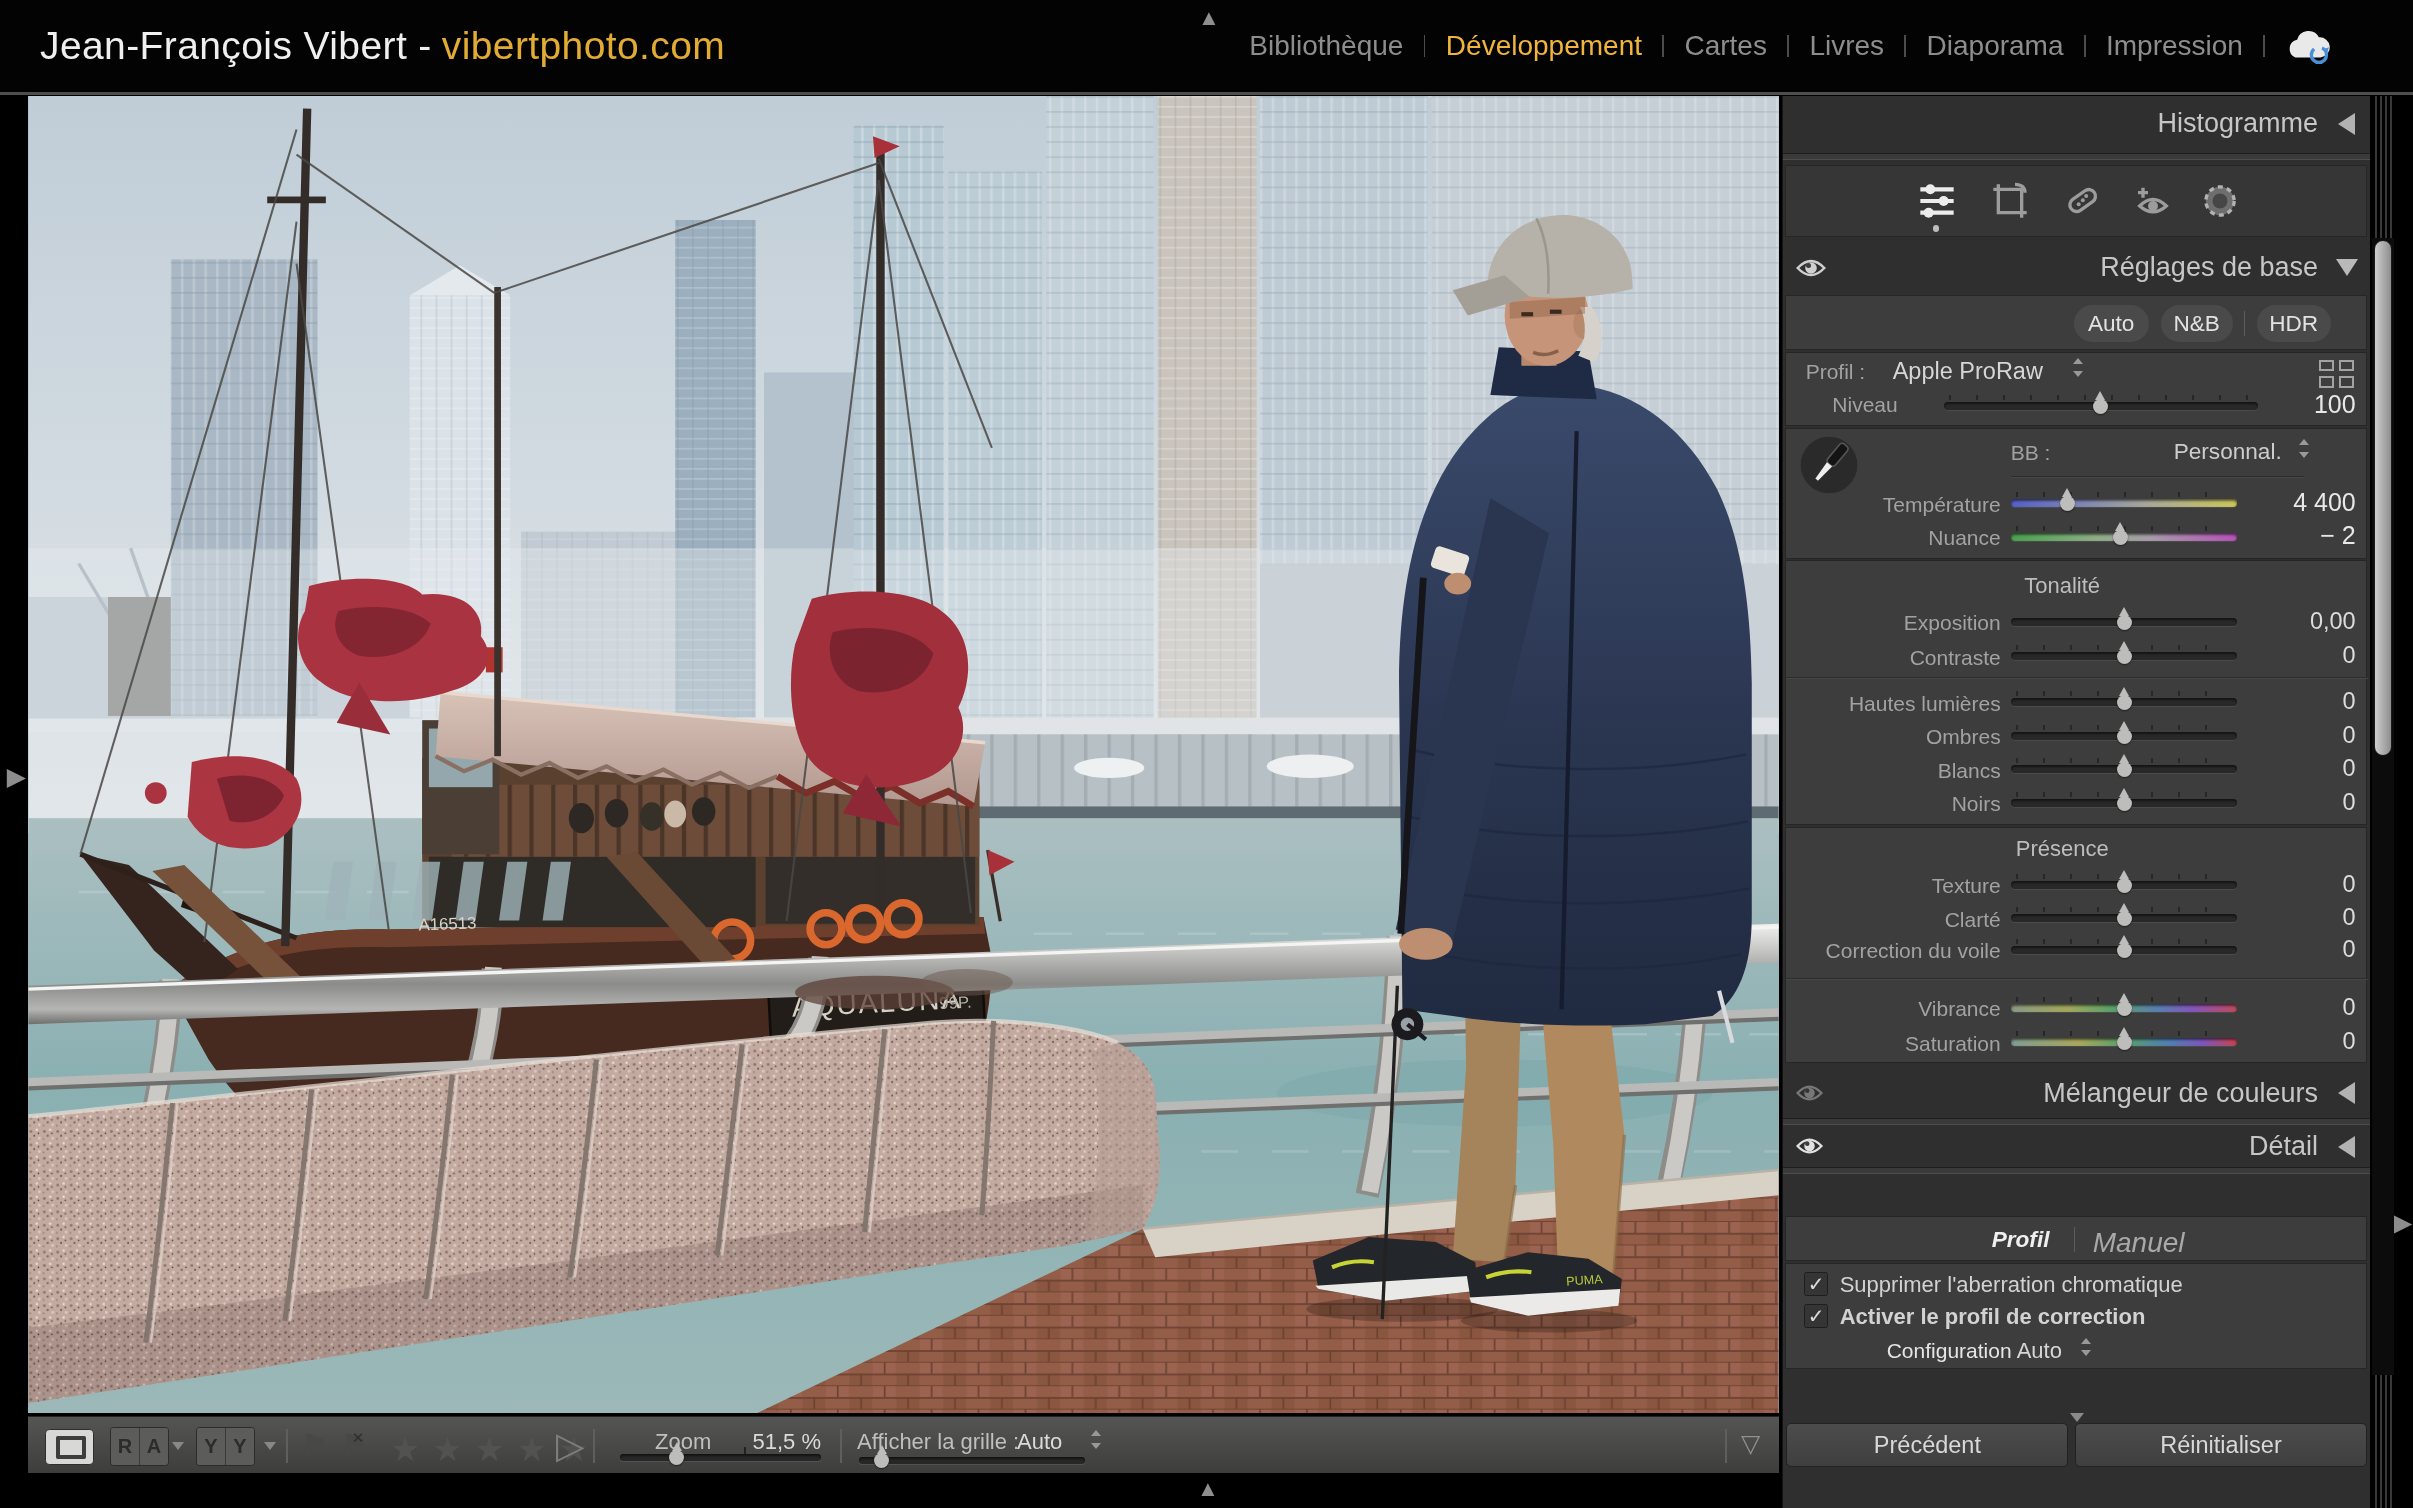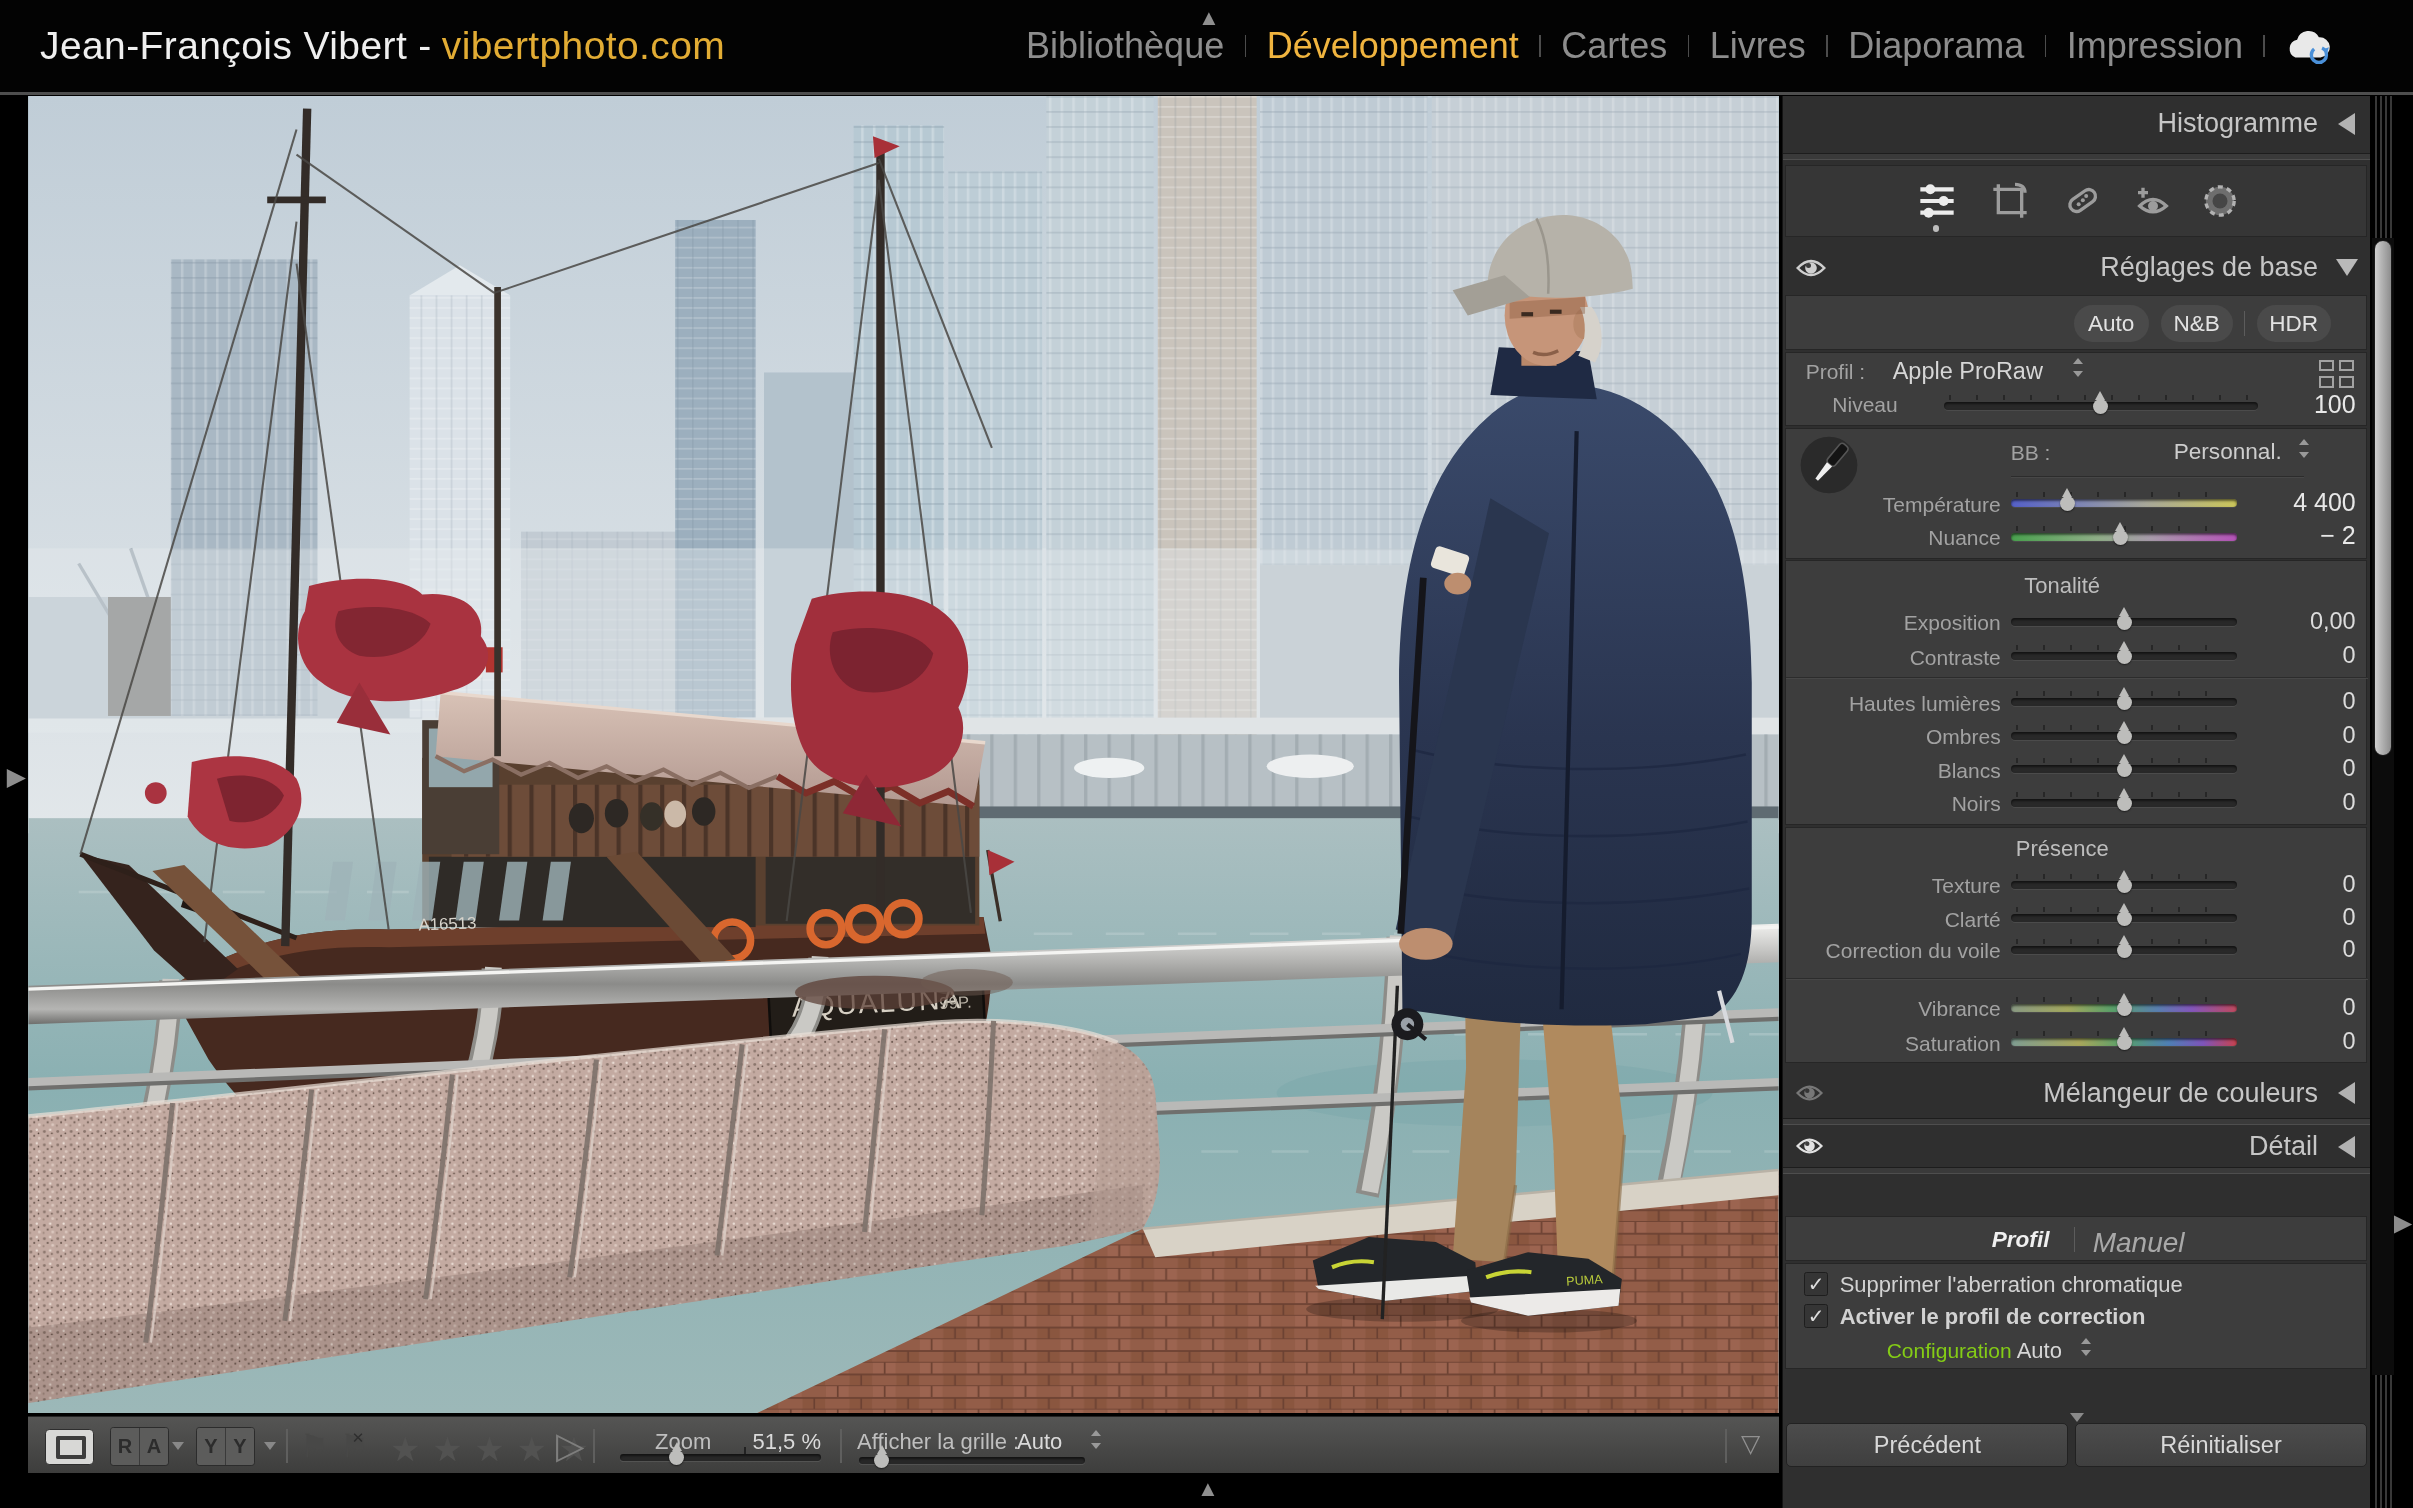--- a/index.html
+++ b/index.html
@@ -3,21 +3,21 @@
 <meta charset="utf-8">
 <style>
   html,body{margin:0;padding:0;width:2413px;height:1508px;overflow:hidden;background:#000;
     font-family:"Liberation Sans","DejaVu Sans",sans-serif;-webkit-font-smoothing:antialiased;}
   .abs{position:absolute;}
   
   #topbar{left:0;top:0;width:2413px;height:92px;background:#030303;}
   #identity{left:40px;top:0;height:92px;display:flex;align-items:center;font-size:39px;color:#efefef;letter-spacing:0.4px;}
   #identity .site{color:#e2ac34;margin-left:10px;}
   #modules{right:79px;top:0;height:92px;display:flex;align-items:center;}
-  .mod{font-size:36px;color:#8d8d8d;padding:0 3.4px;cursor:default;}
+  .mod{font-size:28px;color:#8d8d8d;padding:0 3.4px;cursor:default;}
   .mod.active{color:#f0b43f;}
   .msep{width:1.7px;height:22px;background:#4c4c4c;margin:0 17px;}
   #topline{left:0;top:92px;width:2413px;height:2.5px;background:#4e4e4e;}
   .caret{color:#8f8f8f;font-size:22px;line-height:1;}
   
   #photo{left:28px;top:96px;width:1751px;height:1317px;background:#9fb3ba;}
   
   #toolbar{left:28px;top:1416px;width:1751px;height:57px;
     background:linear-gradient(#555554,#3d3d3c);border-top:0.8px solid #242424;border-bottom:0.8px solid #1a1a1a;}
   .tb-div{position:absolute;top:11.7px;width:1.7px;height:34px;background:#5f5f5e;}
@@ -656,21 +656,21 @@
     <span style="position:absolute;left:206px;top:10px;font-size:22.6px;font-weight:bold;color:#f0f0f0;">Profil</span>
     <div style="position:absolute;left:288px;top:10px;width:1.7px;height:25px;background:#5c5c5c;"></div>
     <span style="position:absolute;left:307px;top:10px;font-size:28px;color:#a8a8a8;">Manuel</span>
   </div>
 
   <div class="pgroup" style="top:1167px;height:106px;">
     <span class="cbbox" style="left:18.4px;top:8.4px;"></span>
     <span class="cblabel" style="left:54px;top:8.4px;">Supprimer l'aberration chromatique</span>
     <span class="cbbox" style="left:18.4px;top:40px;"></span>
     <span class="cblabel" style="left:54px;top:40px;font-weight:bold;">Activer le profil de correction</span>
-    <span style="position:absolute;left:101px;top:75px;width:116px;text-align:right;font-size:21px;color:#84cc16;">Configuration</span>
+    <span style="position:absolute;left:101px;top:75px;width:116px;text-align:right;font-size:21px;color:#e5e5e5;">Configuration</span>
     <span style="position:absolute;left:231px;top:74px;font-size:22px;color:#d6d6d6;">Auto</span>
     <span class="spin" style="position:absolute;left:285px;top:72px;"></span>
   </div>
 
   <div style="position:absolute;left:287px;top:1317px;width:0;height:0;border-left:7.5px solid transparent;border-right:7.5px solid transparent;border-top:9.2px solid #8a8a8a;"></div>
 
   <div class="panelbtn" style="left:3.4px;top:1327px;width:282px;">Précédent</div>
   <div class="panelbtn" style="left:292px;top:1327px;width:292px;">Réinitialiser</div>
 </div>
 

